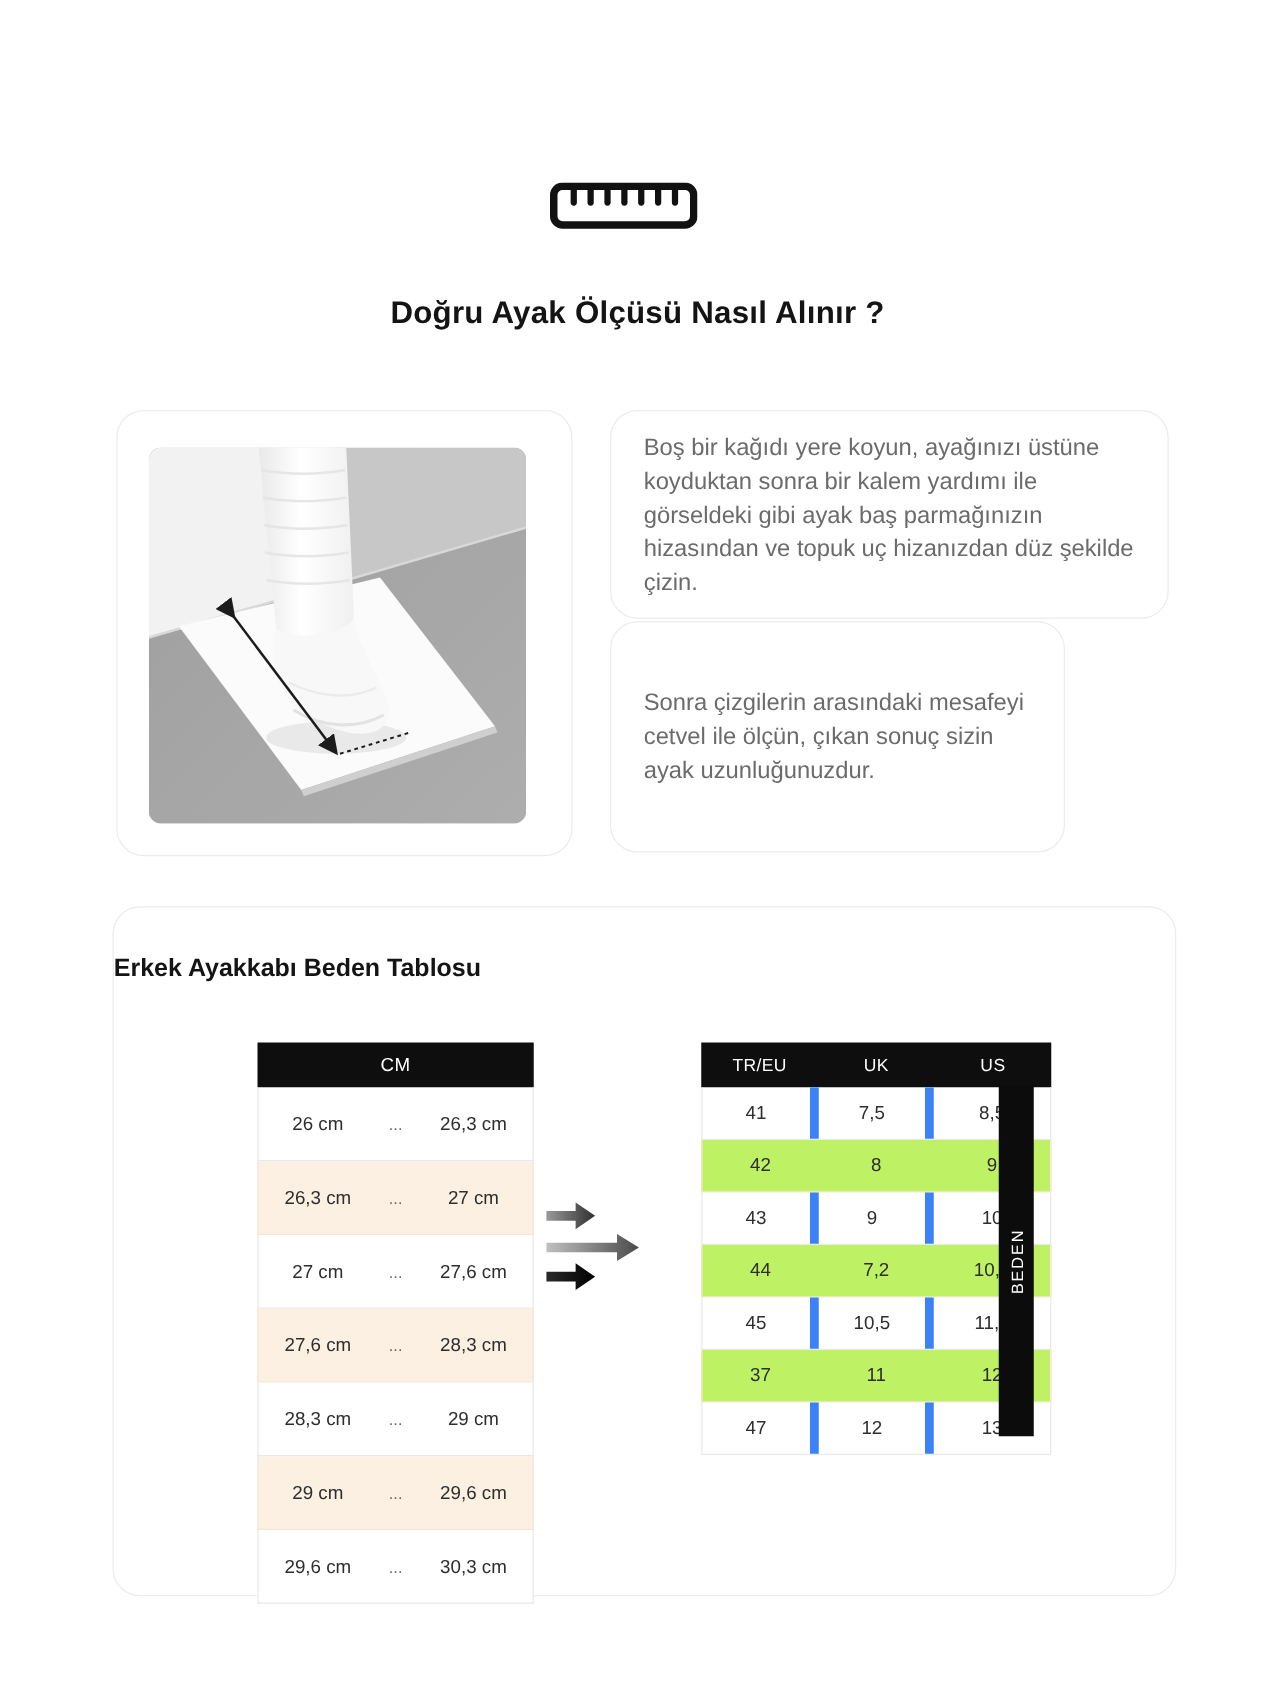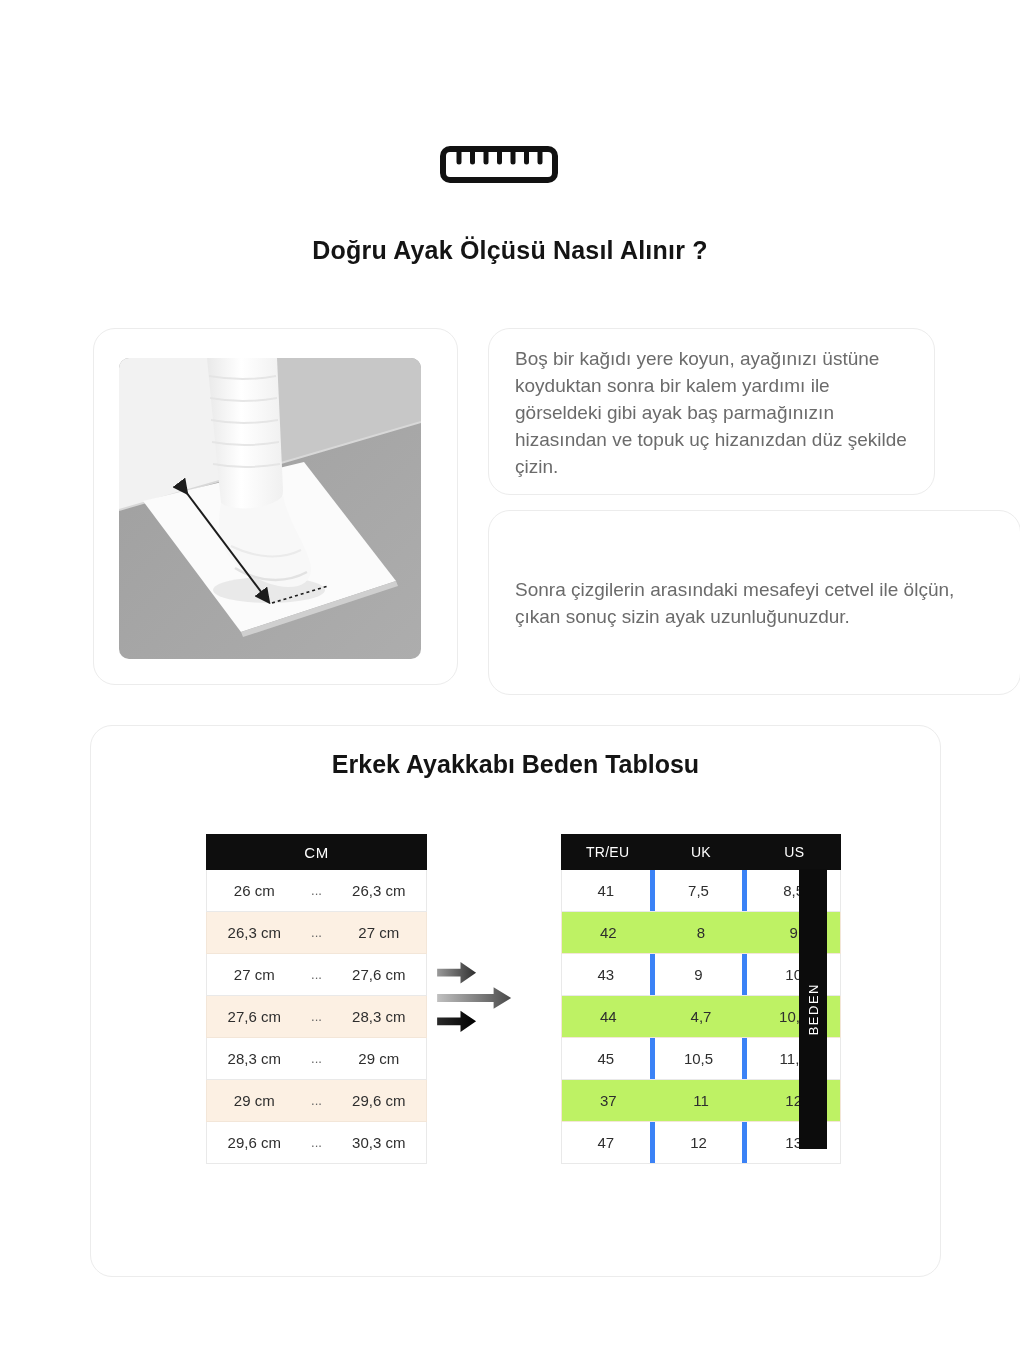--- a/index.html
+++ b/index.html
@@ -14,54 +14,54 @@
   }
   .card{
     position:absolute;background:#fff;border:1px solid #ececec;border-radius:22px;
     box-sizing:border-box;
     margin-top:40px;
   }
   .image-card{left:93px;top:288px;width:365px;height:357px;}
   .photo{position:absolute;left:25px;top:29px;width:302px;height:301px;border-radius:10px;overflow:hidden;}
   .photo svg{display:block;}
   .step-card-1{left:488px;top:288px;width:447px;height:167px;padding:16px 26px;}
-  .step-card-2{left:488px;top:470px;width:533px;height:185px;padding:16px 26px;display:flex;align-items:center;}
+  .step-card-2{left:488px;top:457px;width:364px;height:185px;padding:16px 26px;display:flex;align-items:center;}
   .step-text{font-size:19px;line-height:27px;color:#6b6b6b;margin:0;}
   .table-card{left:90px;top:685px;width:851px;height:552px;}
   .table-title{
-    position:absolute;left:0;top:24px;width:100%;text-align:center;
-    font-size:25px;font-weight:700;color:#141414;margin:0;
+    position:absolute;left:0;top:38px;width:100%;text-align:left;
+    font-size:20px;font-weight:700;color:#141414;margin:0;
   }
   
   .cm-table{position:absolute;left:115px;top:108px;width:221px;}
   .cm-header{
     height:36px;background:#0e0e0e;color:#ffffff;display:flex;align-items:center;
     justify-content:center;font-size:15px;letter-spacing:.5px;
   }
   .cm-row{
-    height:42px;display:grid;grid-template-columns:1fr 30px 1fr;align-items:center;
+    height:59px;display:grid;grid-template-columns:1fr 30px 1fr;align-items:center;
     text-align:center;font-size:15px;color:#2e2e2e;background:#ffffff;
     border:solid #e9e9e9;border-width:0 1px 1px 1px;box-sizing:border-box;
   }
   .cm-row.alt{background:#fcf0e3;border-color:#f3e6d8;}
   .cm-row .dots{font-size:13px;color:#666;}
   
   .sz-table{position:absolute;left:430px;top:108px;width:280px;padding-left:40px;}
   .sz-header{
     height:36px;background:#0e0e0e;color:#ffffff;display:grid;
     grid-template-columns:repeat(3,1fr);align-items:center;text-align:center;
     font-size:14px;letter-spacing:.3px;
   }
   .sz-row{
     height:42px;display:grid;grid-template-columns:repeat(3,1fr);
     text-align:center;font-size:15px;color:#2e2e2e;background:#ffffff;
     border:solid #e9e9e9;border-width:0 1px 1px 1px;box-sizing:border-box;
   }
   .sz-row span{display:flex;align-items:center;justify-content:center;height:100%;}
-  .sz-row:not(.alt) span:nth-child(-n+2){border-right:5px solid #3b82f6;}
+  .sz-row:not(.alt) span:nth-child(-n+2){border-right:7px solid #3b82f6;}
   .sz-row.alt{background:#bef264;border-color:#f3e6d8;}
   .beden-bar{
     position:absolute;left:708px;top:143px;width:28px;height:280px;background:#0c0c0c;
     display:flex;align-items:center;justify-content:center;
   }
   .beden-bar span{
     color:#ffffff;font-size:13px;letter-spacing:1.5px;
     writing-mode:vertical-rl;transform:rotate(180deg);
   }
   .arrows{position:absolute;left:344px;top:235px;width:88px;height:74px;}
@@ -216,21 +216,21 @@
           <span>8</span>
           <span>9</span>
       </div>
       <div class="sz-row">
         <span>43</span>
           <span>9</span>
           <span>10</span>
       </div>
       <div class="sz-row alt">
         <span>44</span>
-          <span>4,7</span>
+          <span>7,2</span>
           <span>10,5</span>
       </div>
       <div class="sz-row">
         <span>45</span>
           <span>10,5</span>
           <span>11,5</span>
       </div>
       <div class="sz-row alt">
         <span>37</span>
           <span>11</span>

